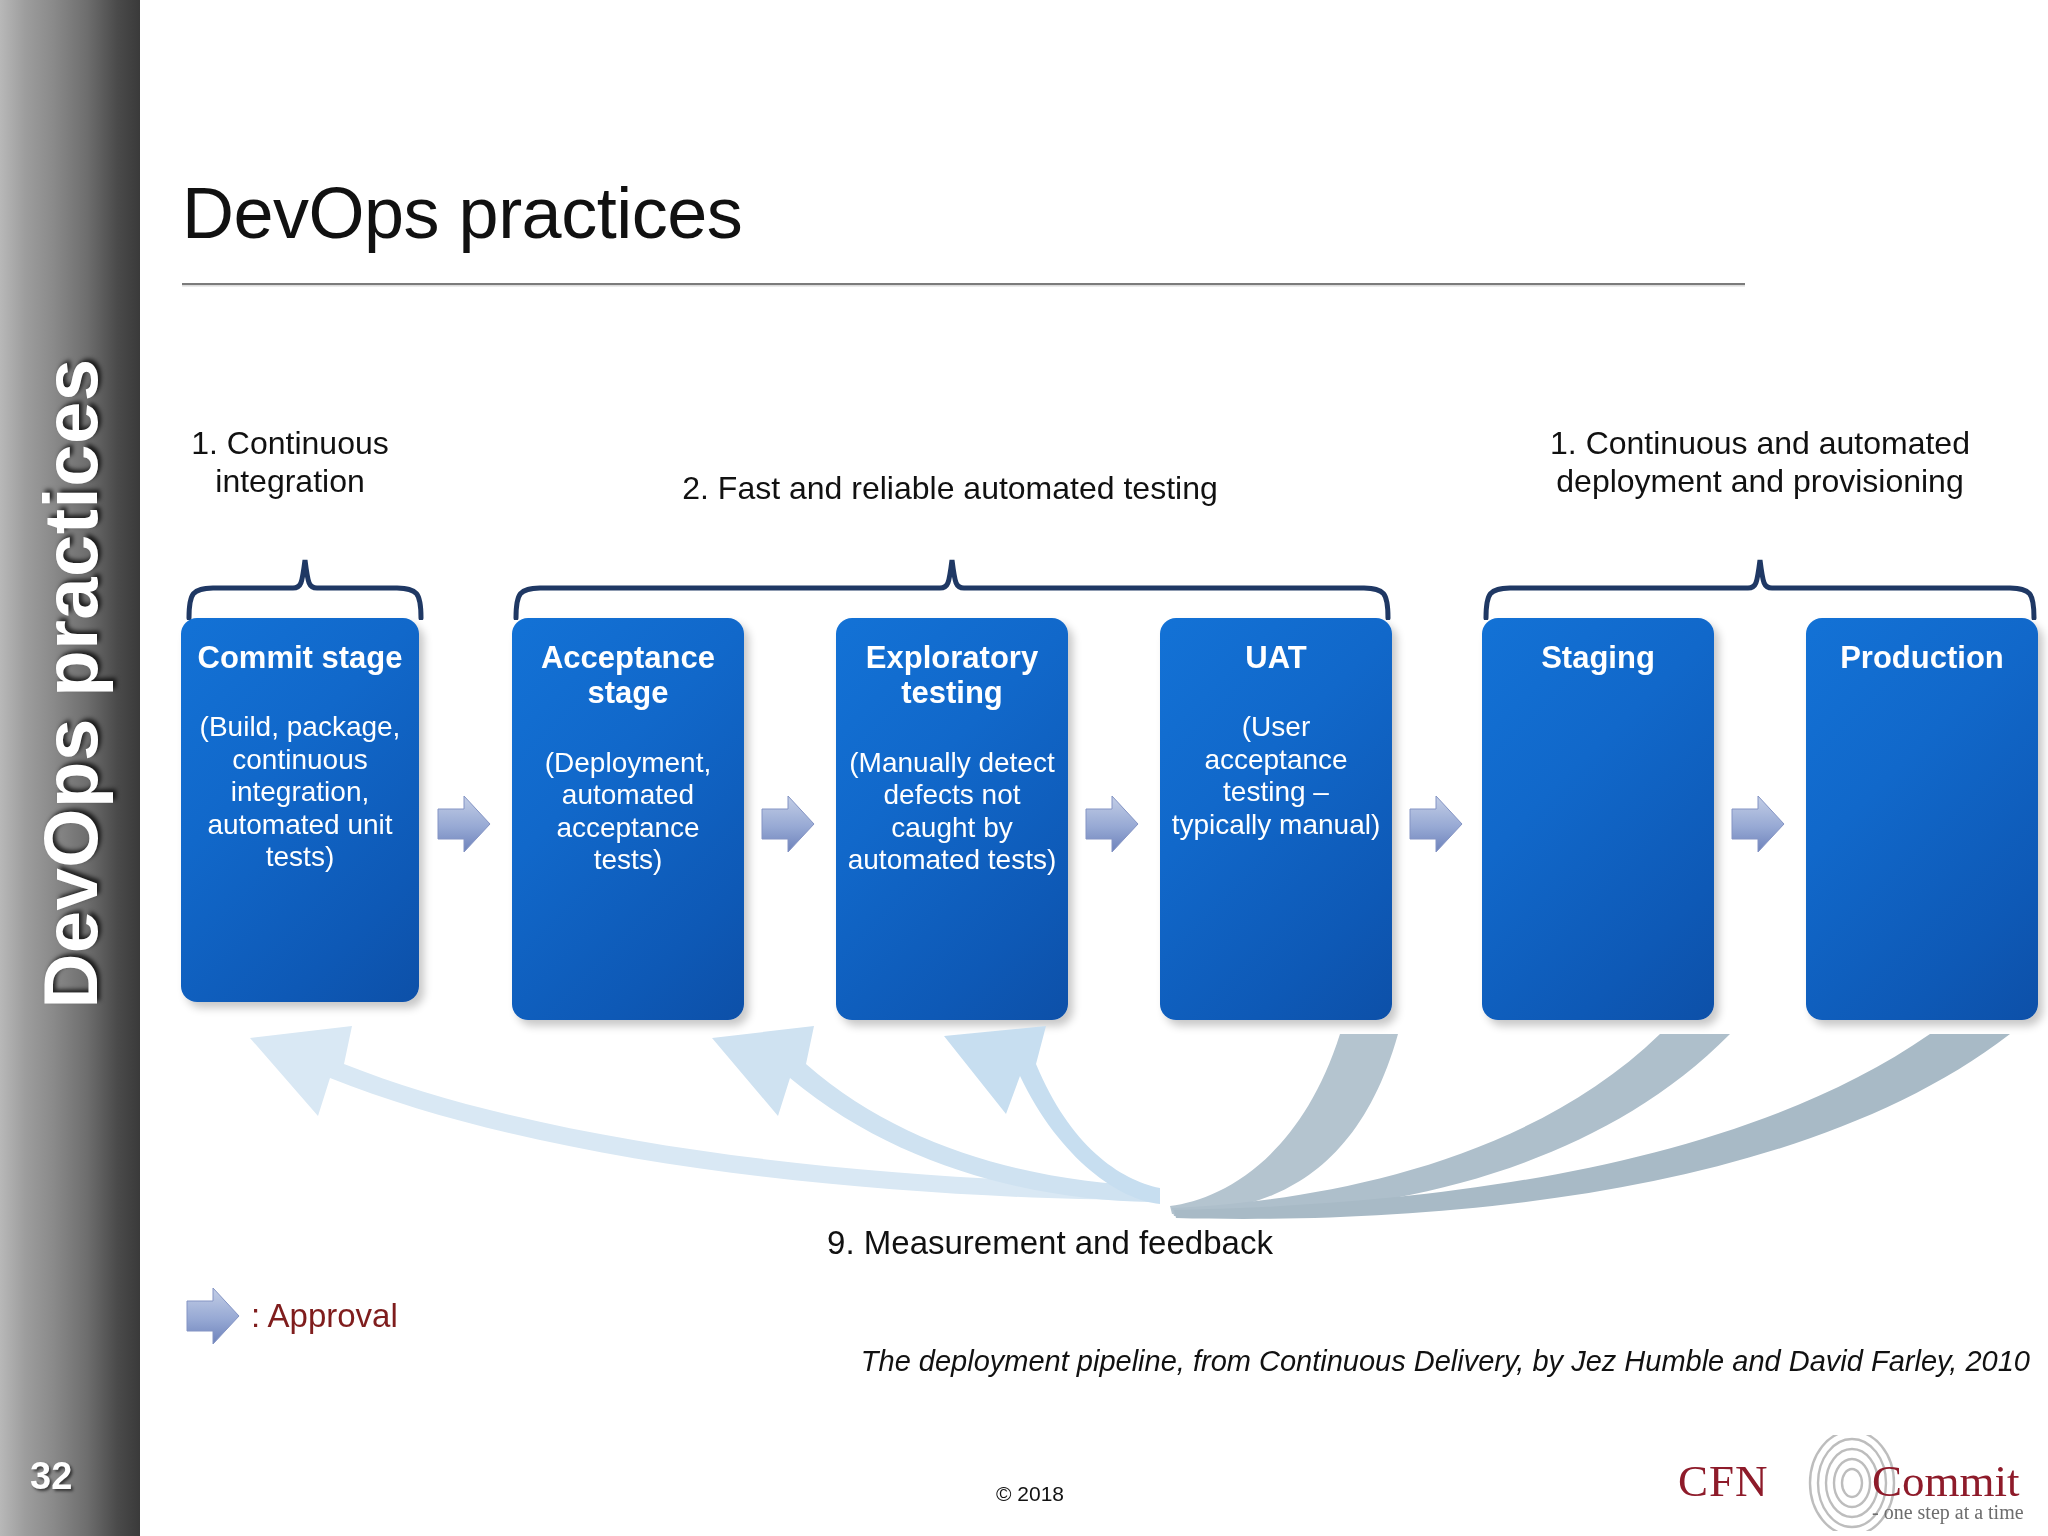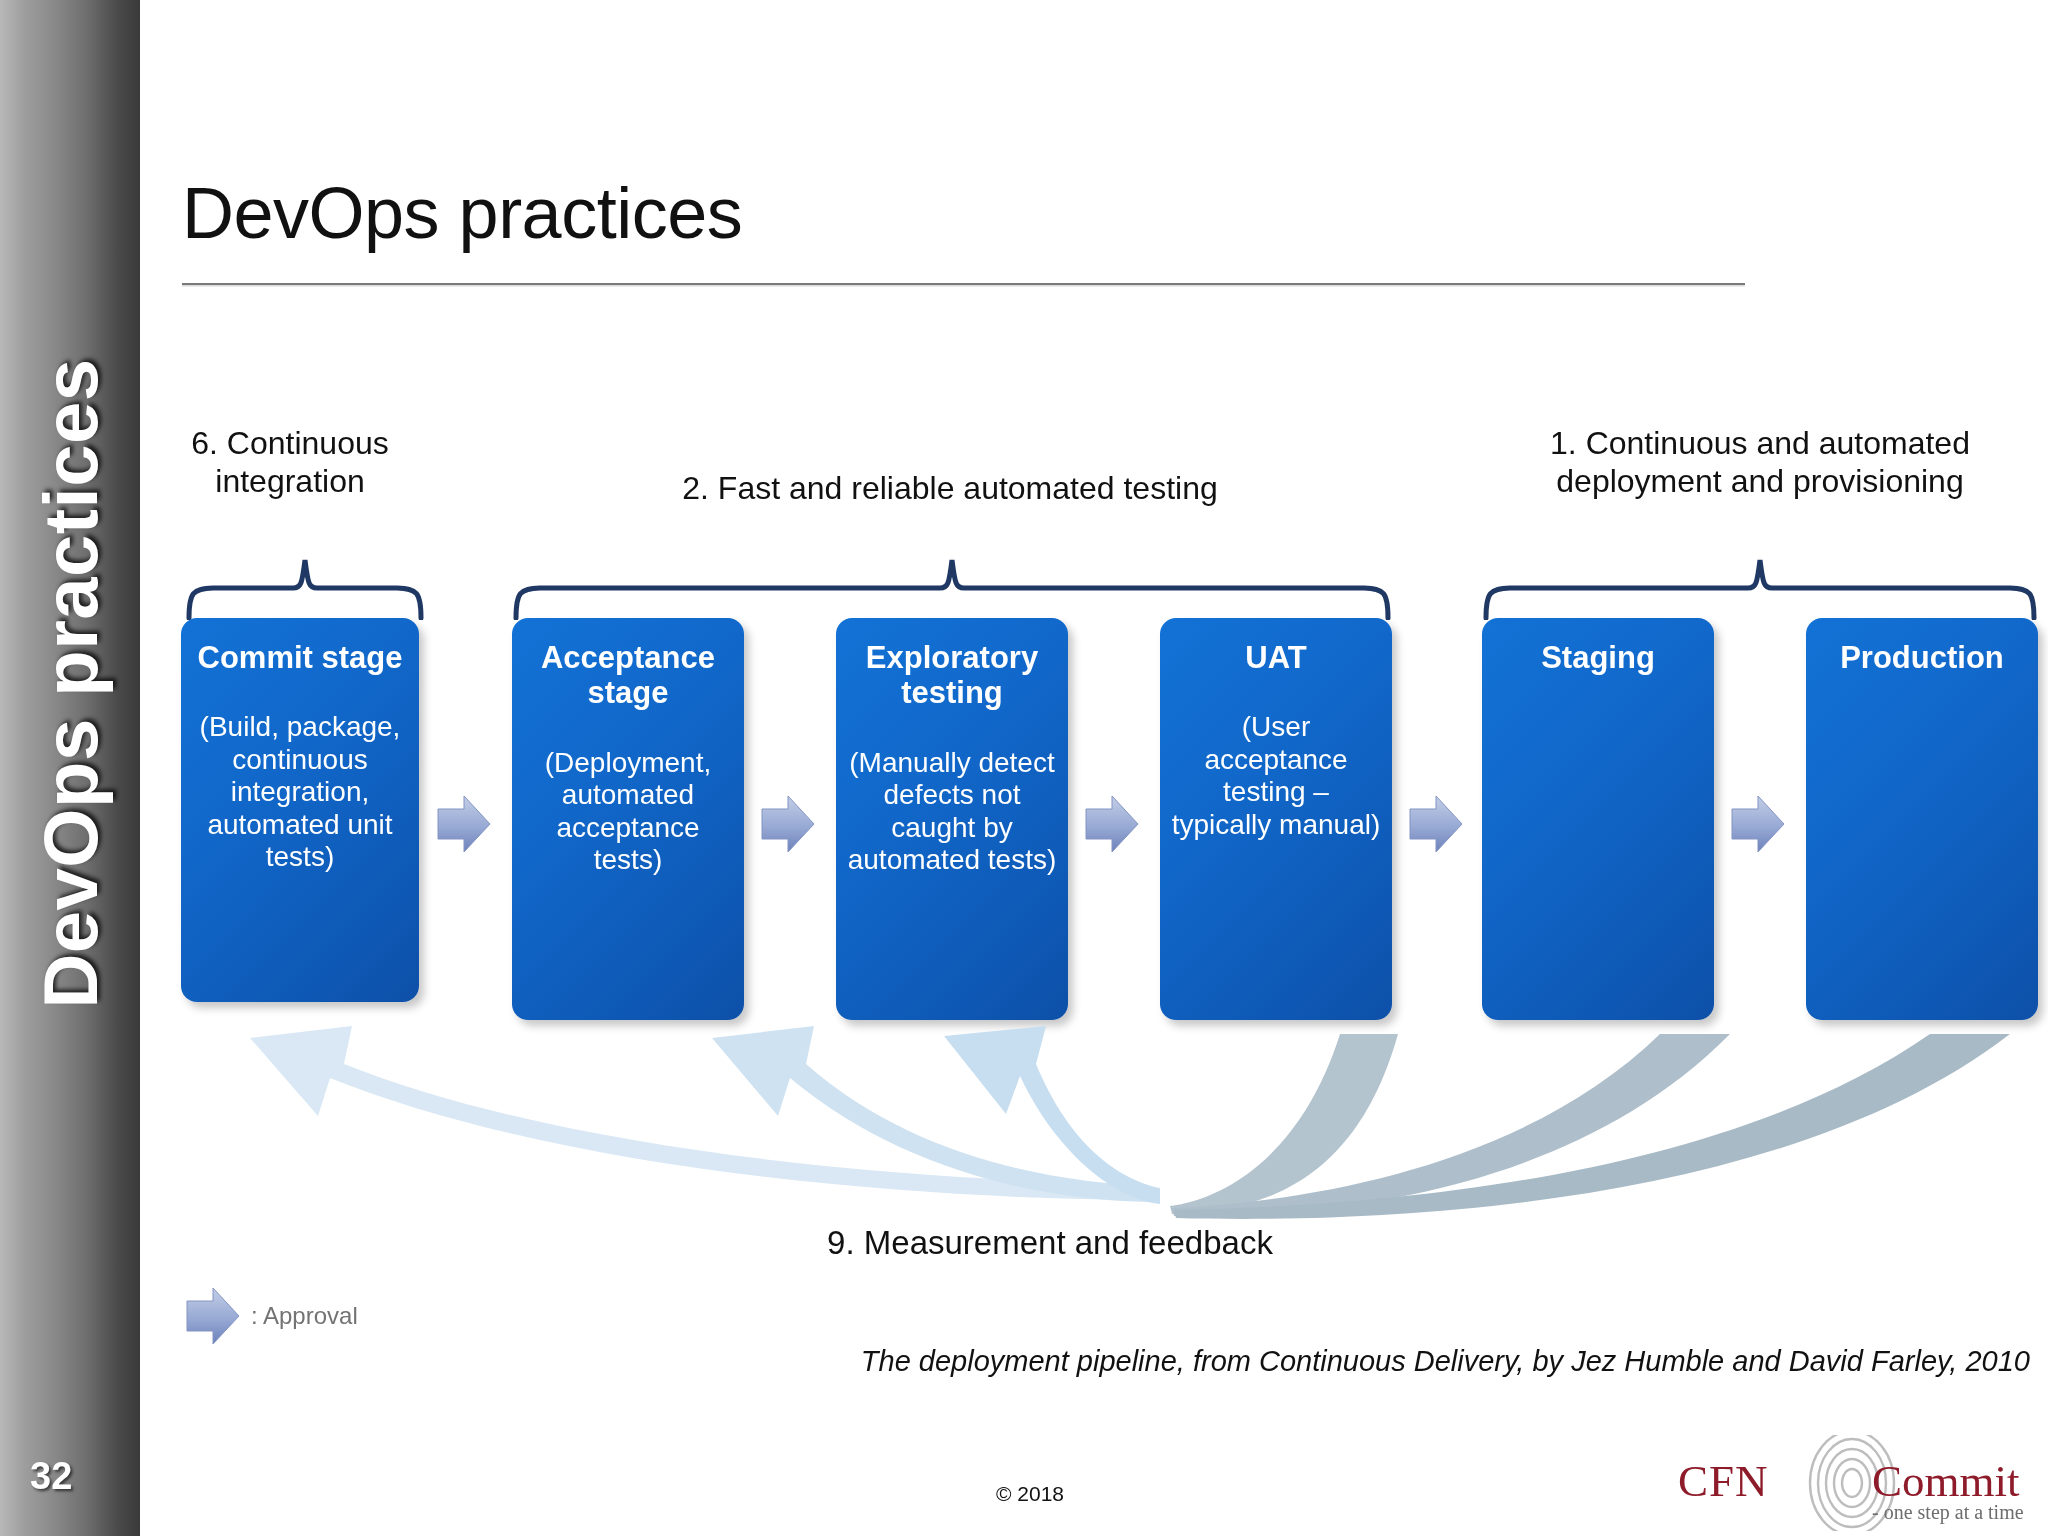--- a/index.html
+++ b/index.html
@@ -133,21 +133,21 @@
     font-size: 33px;
     color: #111;
   }
   .legend {
     position: absolute;
     left: 185px; top: 1285px;
     display: flex;
     align-items: center;
     gap: 10px;
   }
-  .legend-text { font-size: 24px; color: #737373; }
+  .legend-text { font-size: 33px; color: #7f1d1d; }
   .caption {
     position: absolute;
     left: 600px; top: 1345px;
     width: 1430px;
     text-align: right;
     font-style: italic;
     font-size: 29px;
     color: #111;
   }
   .copyright {
@@ -185,21 +185,21 @@
 </head>
 <body>
 
 <div class="sidebar"></div>
 <div class="sidebar-title">DevOps practices</div>
 <div class="page-number">32</div>
 
 <div class="slide-title">DevOps practices</div>
 <div class="title-rule"></div>
 
-<div class="group-label" id="group-label-1">6. Continuous integration</div>
+<div class="group-label" id="group-label-1">1. Continuous integration</div>
 <div class="group-label" id="group-label-2">2. Fast and reliable automated testing</div>
 <div class="group-label" id="group-label-3">1. Continuous and automated deployment and provisioning</div>
 
 <svg class="brace" style="left:185px; top:556px;" width="240" height="64" viewBox="0 0 240 64">
   <path d="M4,62 C4,36 8,33 28,32 L108,32 C116,32 117,28 120,4
            C123,28 124,32 132,32 L212,32 C232,33 236,36 236,62" fill="none" stroke="#1f3864" stroke-width="5" stroke-linecap="round"></path>
 </svg>
 
 <svg class="brace" style="left:512px; top:556px;" width="880" height="64" viewBox="0 0 880 64">
   <path d="M4,62 C4,36 8,33 28,32 L428,32 C436,32 437,28 440,4

